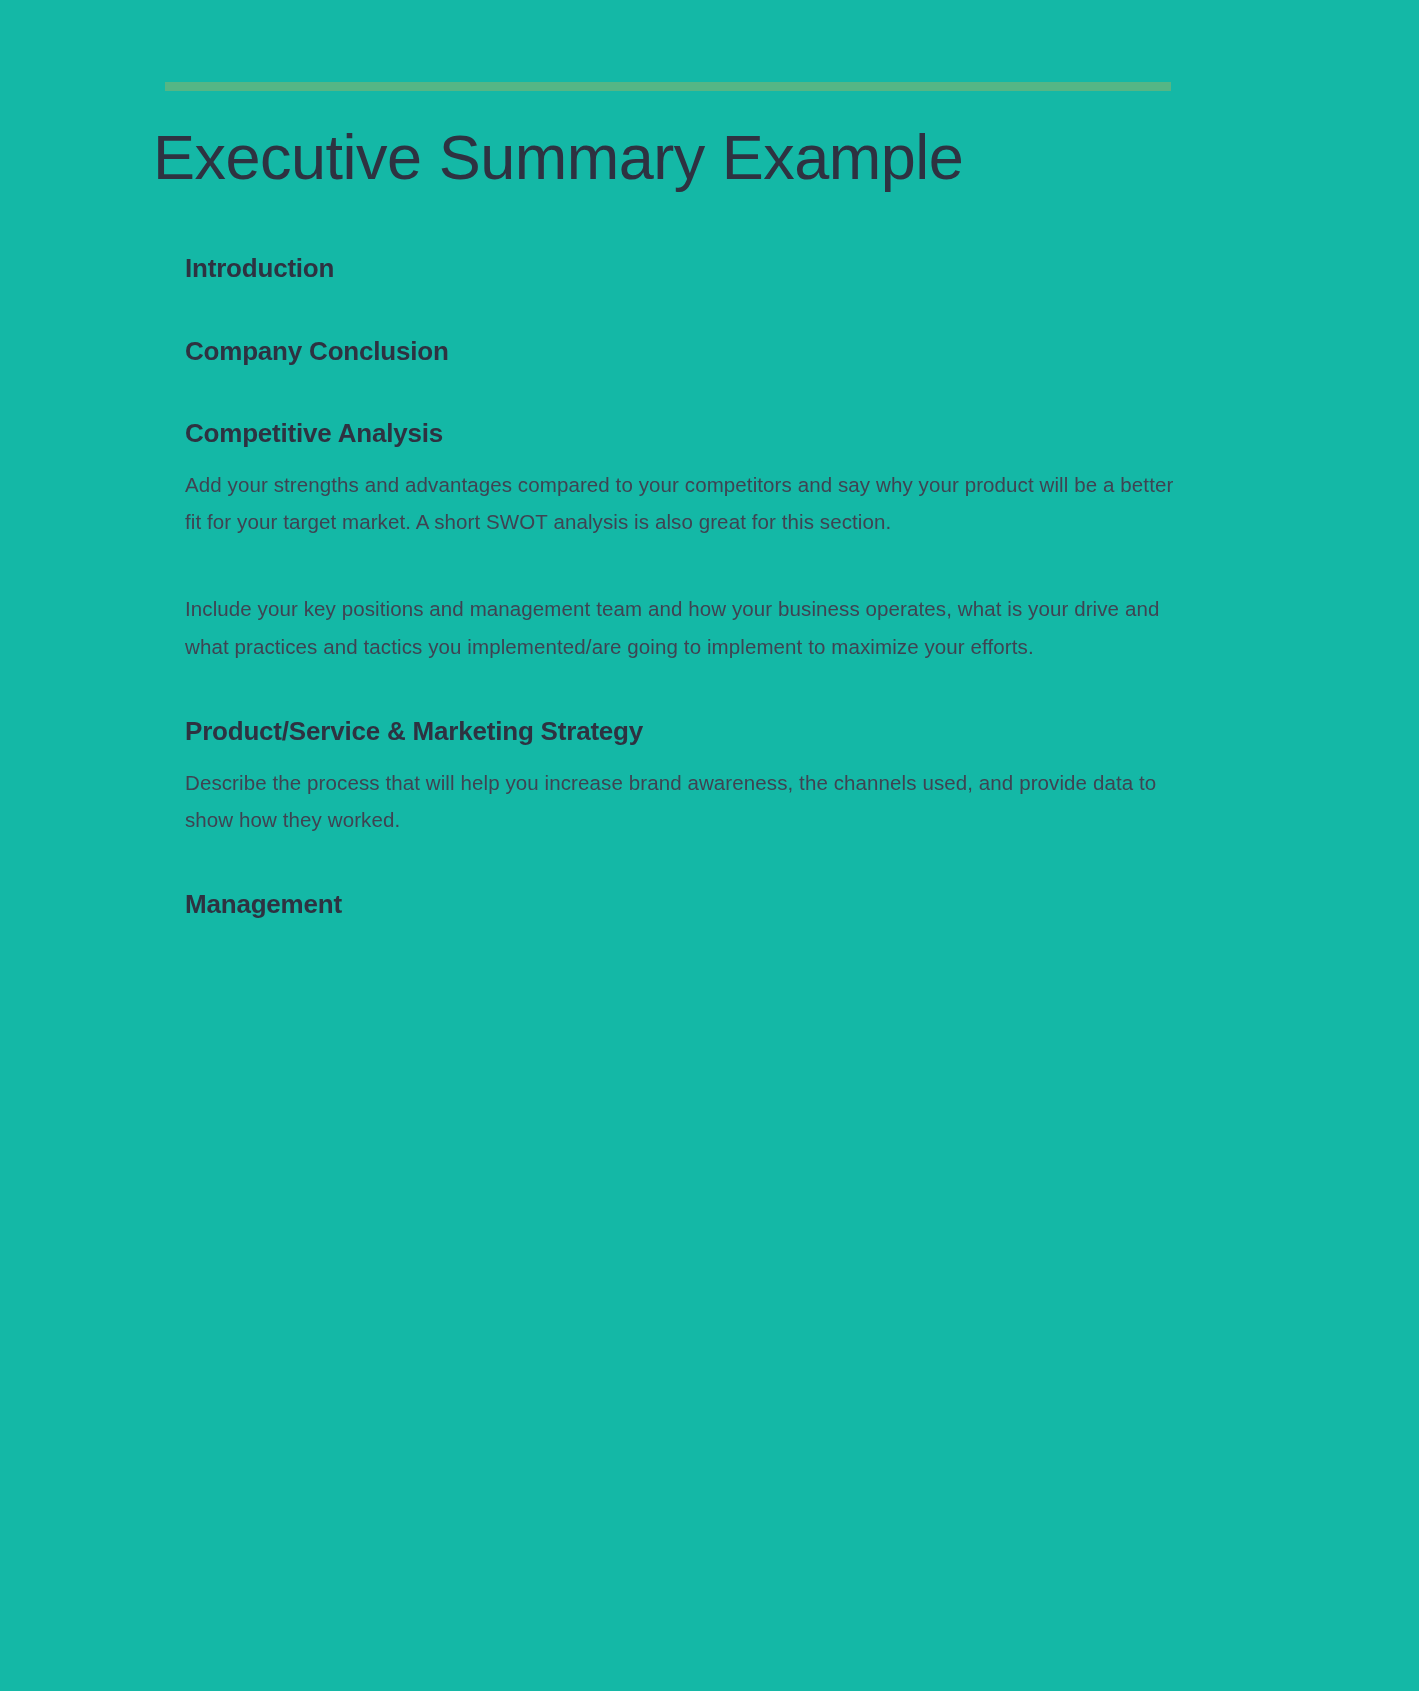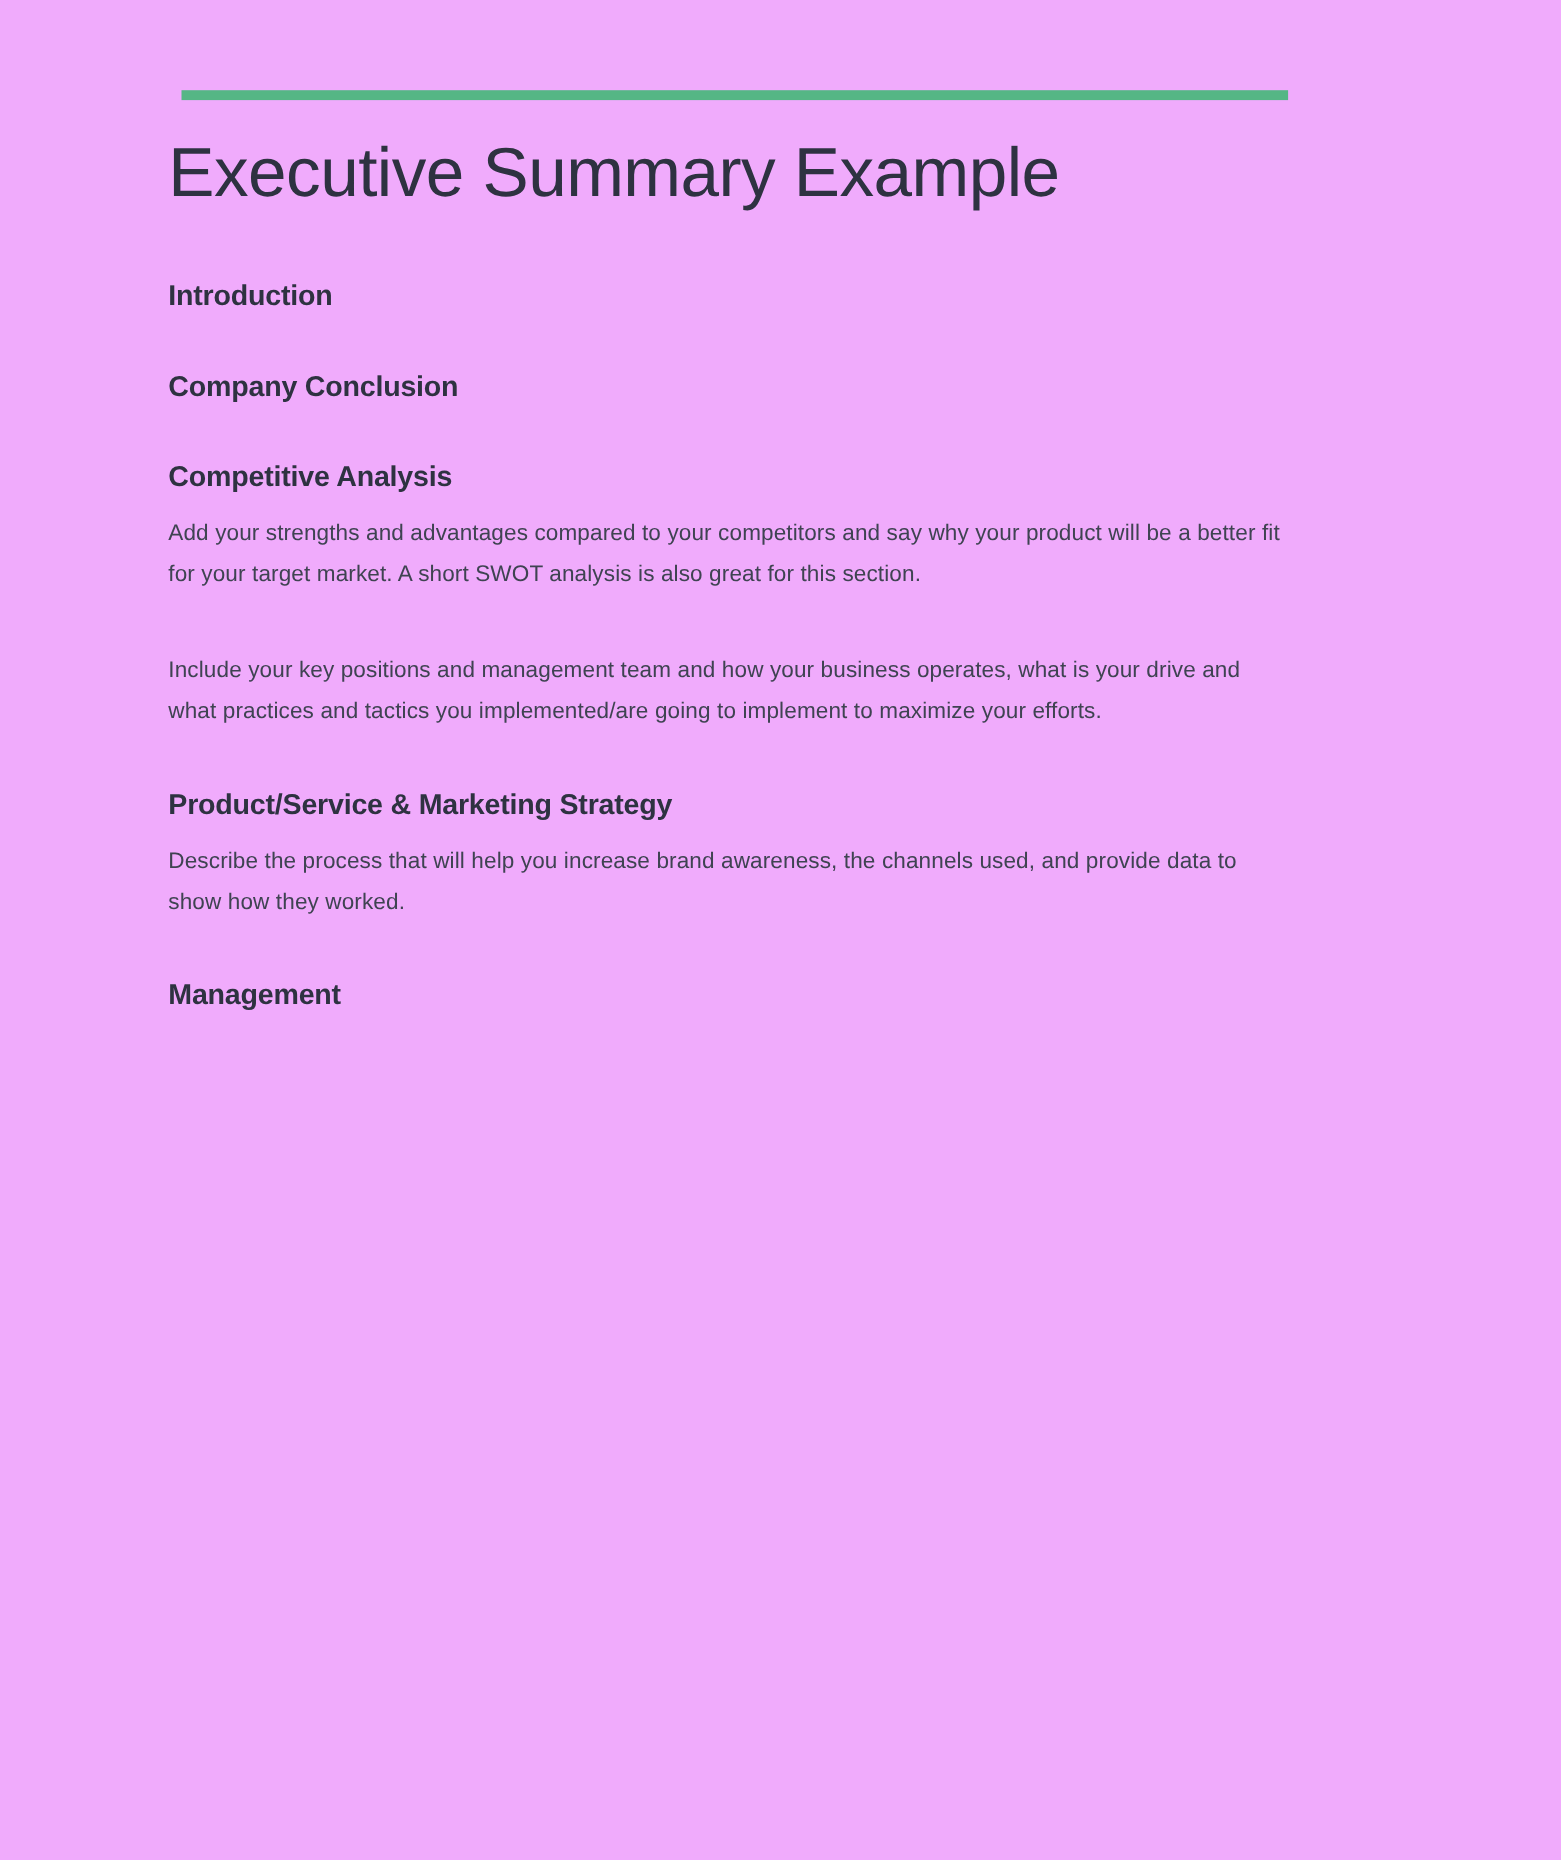--- a/index.html
+++ b/index.html
@@ -12,21 +12,21 @@
     height: 1691px;
     font-family: "Liberation Sans", "DejaVu Sans", sans-serif;
     -webkit-font-smoothing: antialiased;
     overflow: hidden;
   }
 
   .page {
     position: relative;
     width: 1419px;
     height: 1691px;
-    background: #f0abfc;
+    background: #14b8a6;
     box-sizing: border-box;
   }
 
   .accent-bar {
     position: absolute;
     left: 165px;
     top: 82px;
     width: 1006px;
     height: 9px;
     background: #55b685;
@@ -49,20 +49,21 @@
     line-height: 1.18;
     white-space: nowrap;
   }
 
   .sections {
     margin-top: 58px;
   }
 
   .section {
     margin-bottom: 50px;
+    margin-left: 32px;
   }
   .section:last-child {
     margin-bottom: 0;
   }
 
   .section-heading {
     font-size: 26px;
     font-weight: 700;
     color: #2e3241;
     letter-spacing: -0.2px;

